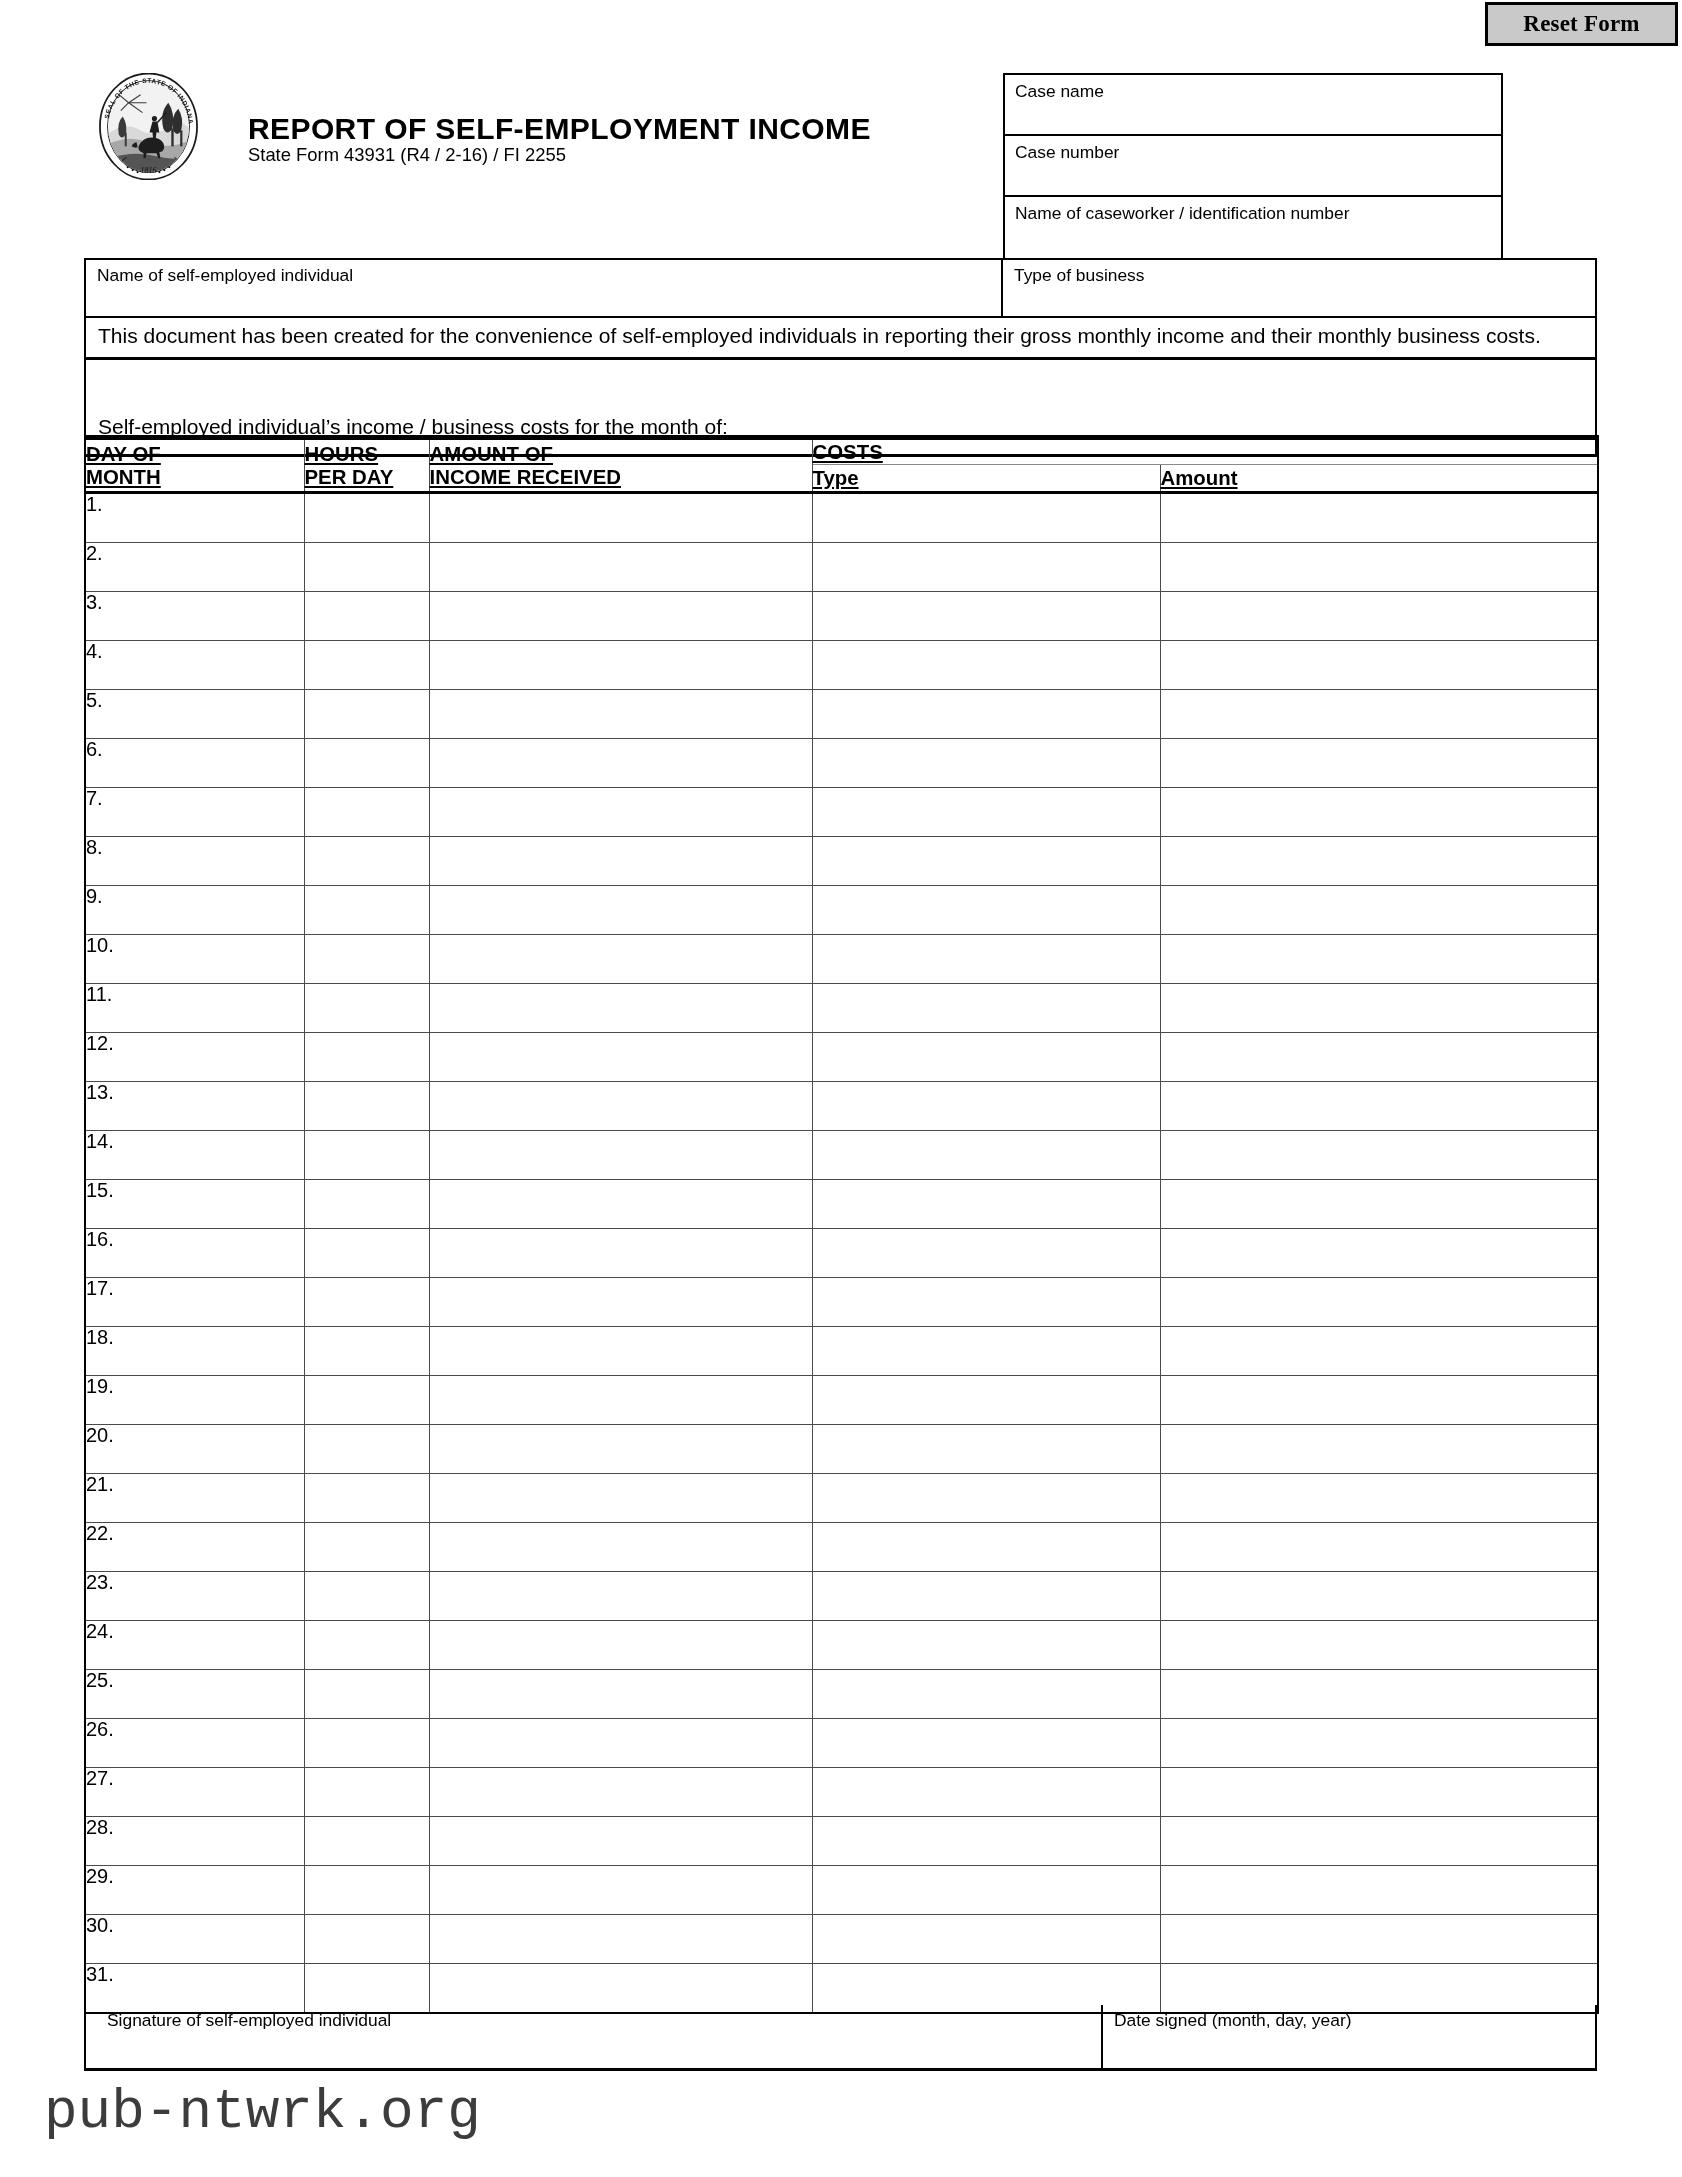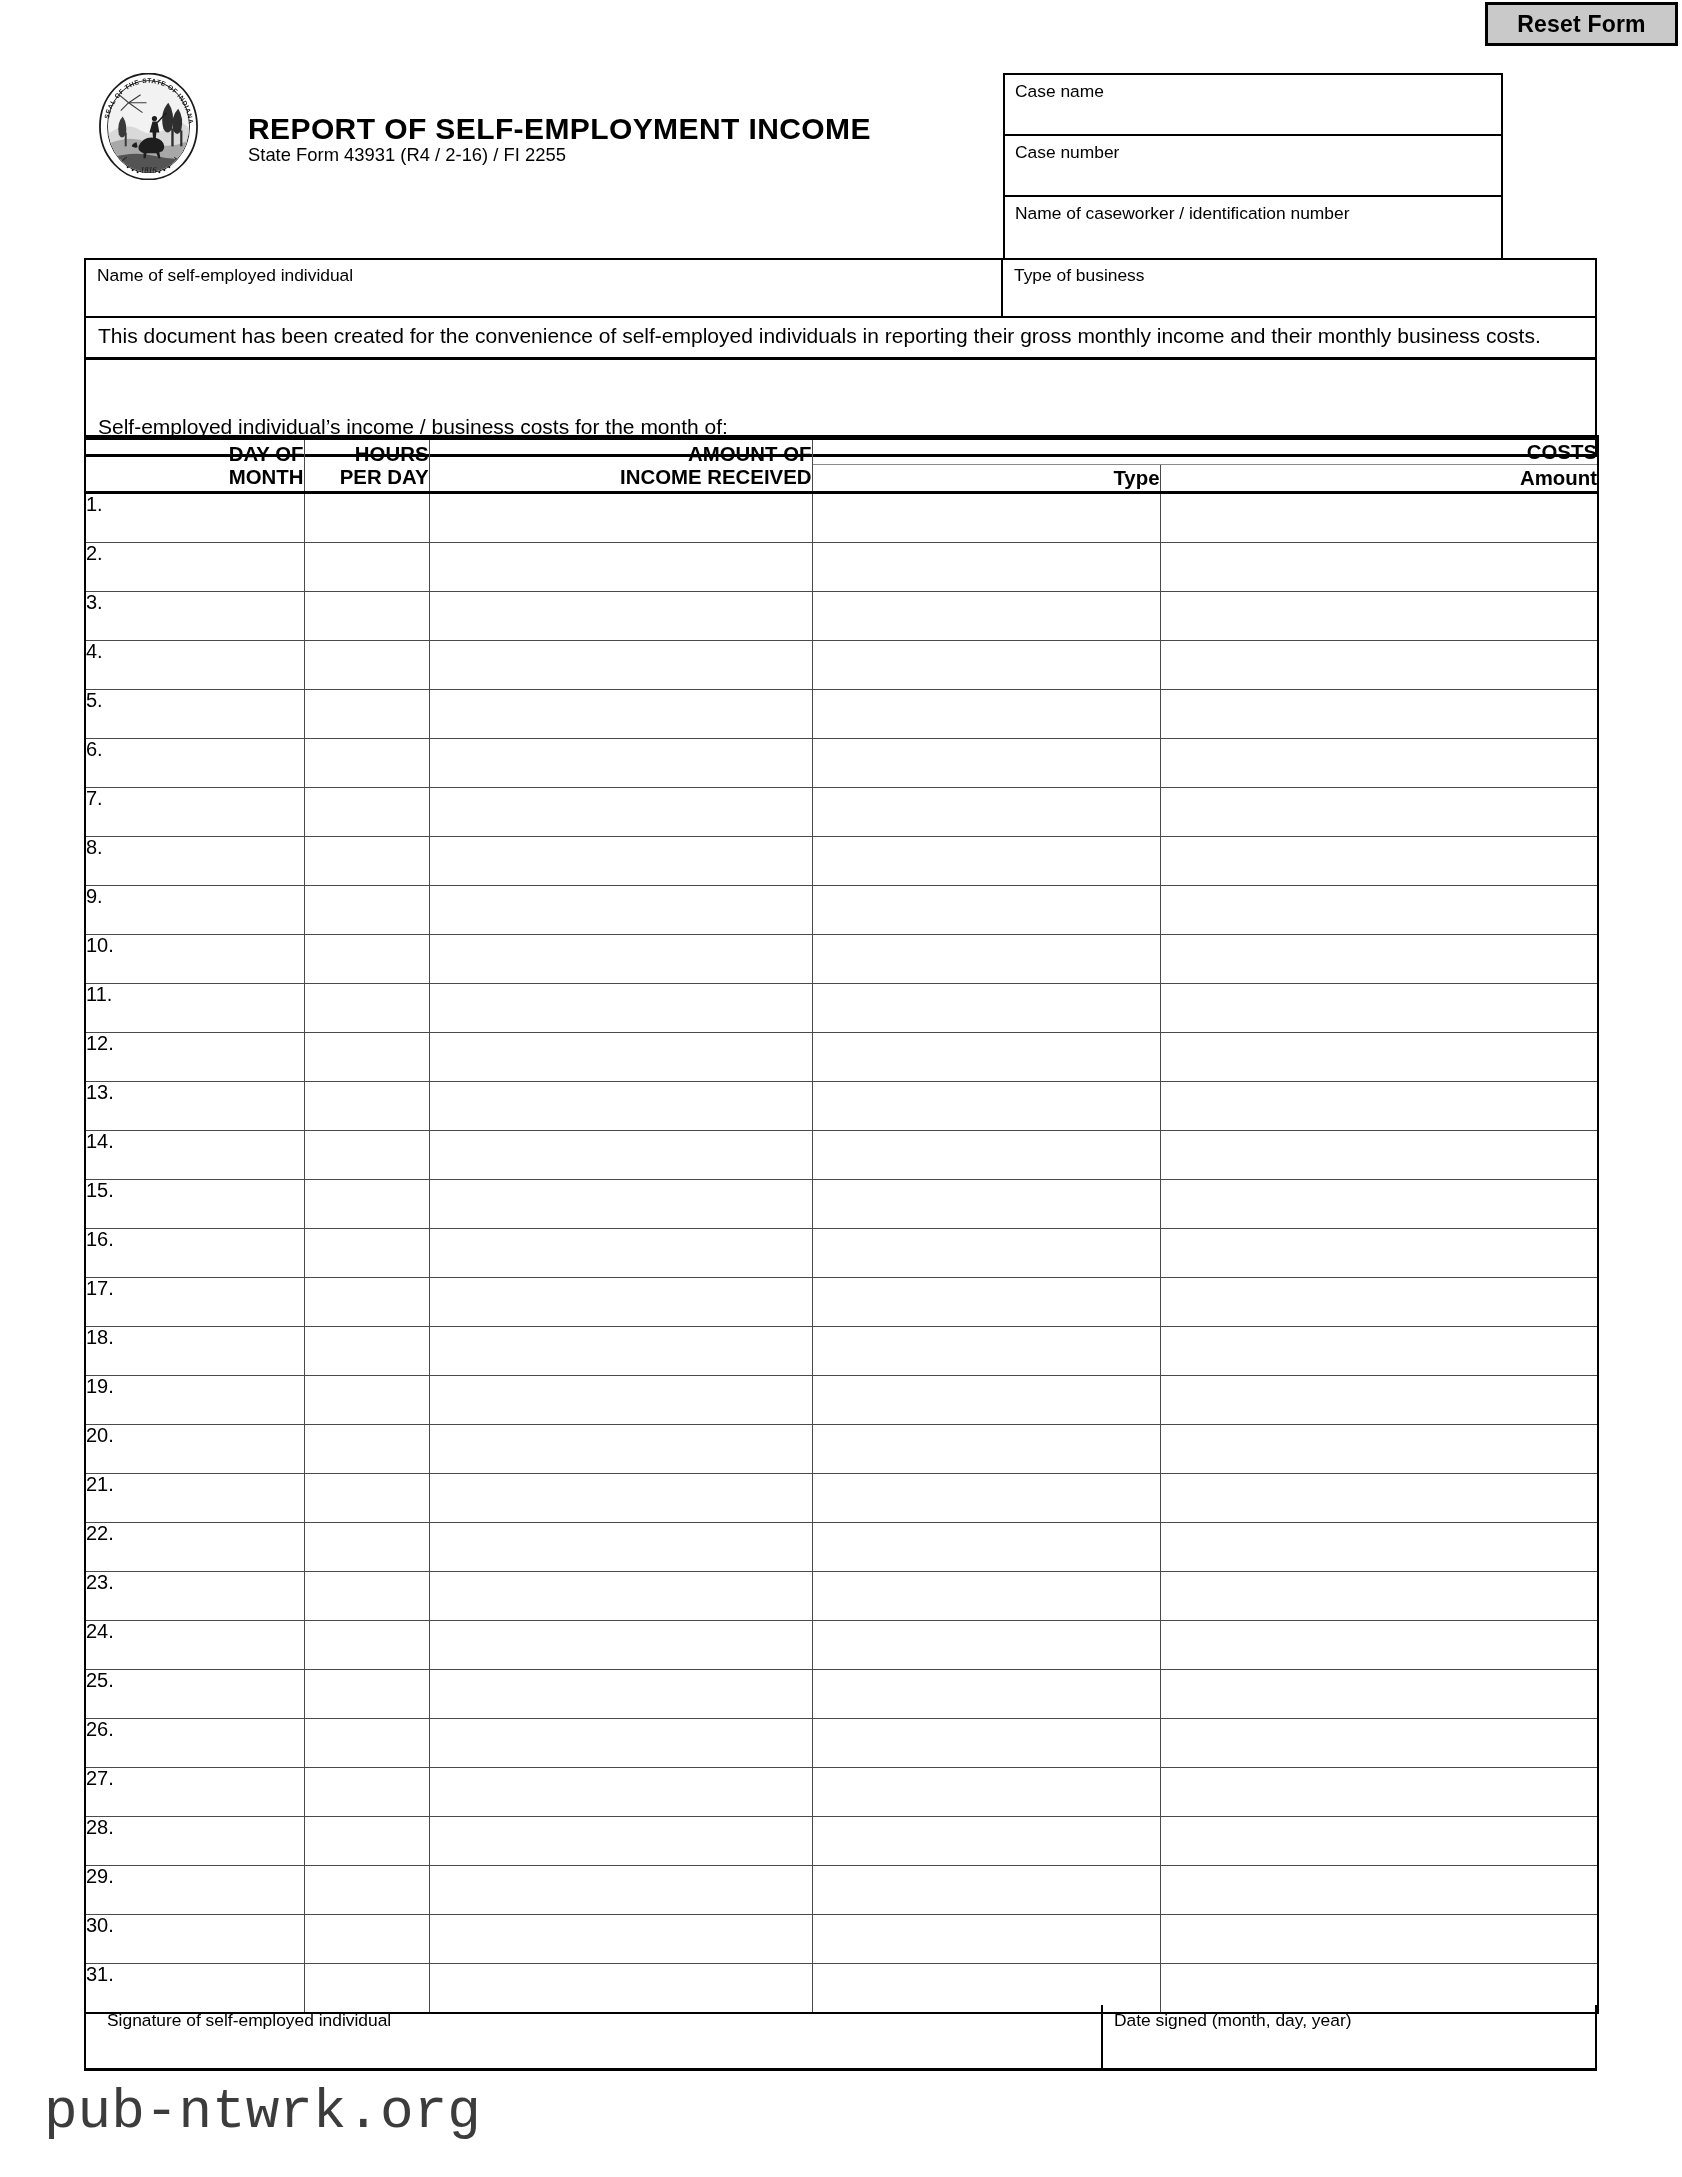--- a/index.html
+++ b/index.html
@@ -29,21 +29,21 @@
     background: #c9c9c9;
     border: 3px solid #000000;
     box-sizing: border-box;
     display: flex;
     align-items: center;
     justify-content: center;
     font-size: 23px;
     font-weight: bold;
     letter-spacing: 0.2px;
     cursor: pointer;
-    font-family: Liberation Sans, sans-serif;
+    font-family: Liberation Serif, serif;
   }
 
   
   #seal {
     position: absolute;
     left: 95px;
     top: 73px;
     width: 107px;
     height: 107px;
   }
@@ -158,24 +158,25 @@
   #main-table td, #main-table th {
     border: 1px solid #4a4a4a;
     padding: 0;
     margin: 0;
   }
   #main-table thead th {
     border-top: none;
     border-bottom: 3px solid #000000;
     font-size: 20.4px;
     font-weight: bold;
-    text-align: right;
+    text-align: left;
     line-height: 1.12;
     height: 50px;
     vertical-align: middle;
+    text-decoration: underline;
   }
   th.costs-group {
     border-bottom: 1px solid #8a8a8a !important;
     height: 24px !important;
     vertical-align: middle;
     padding-bottom: 1px;
   }
   th.costs-sub {
     height: 26px !important;
     border-bottom: 3px solid #000000 !important;

